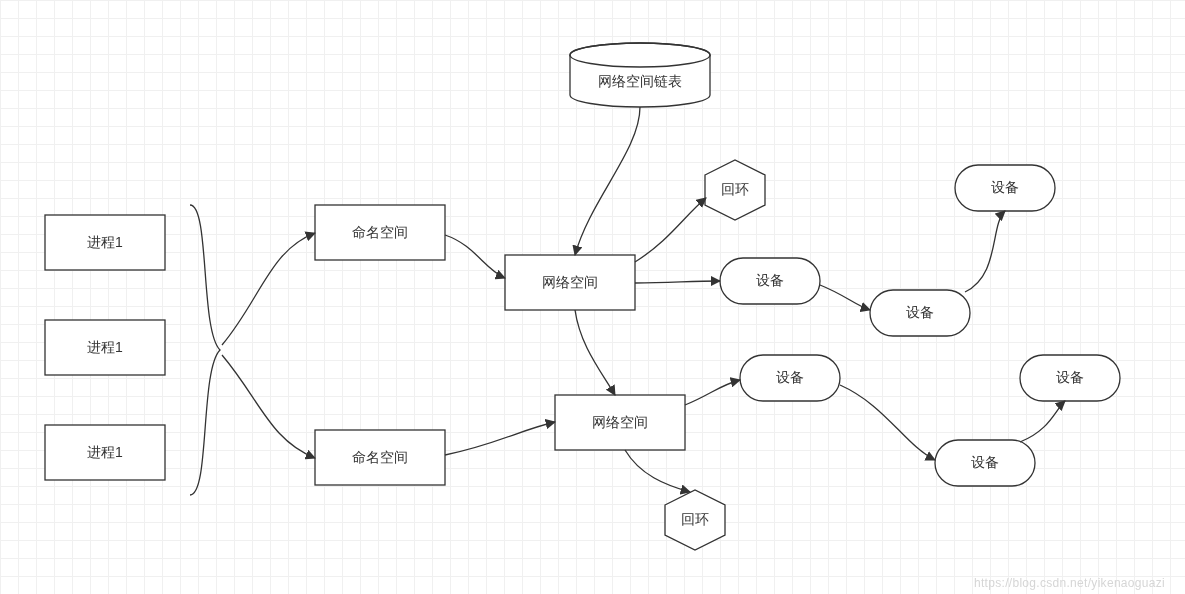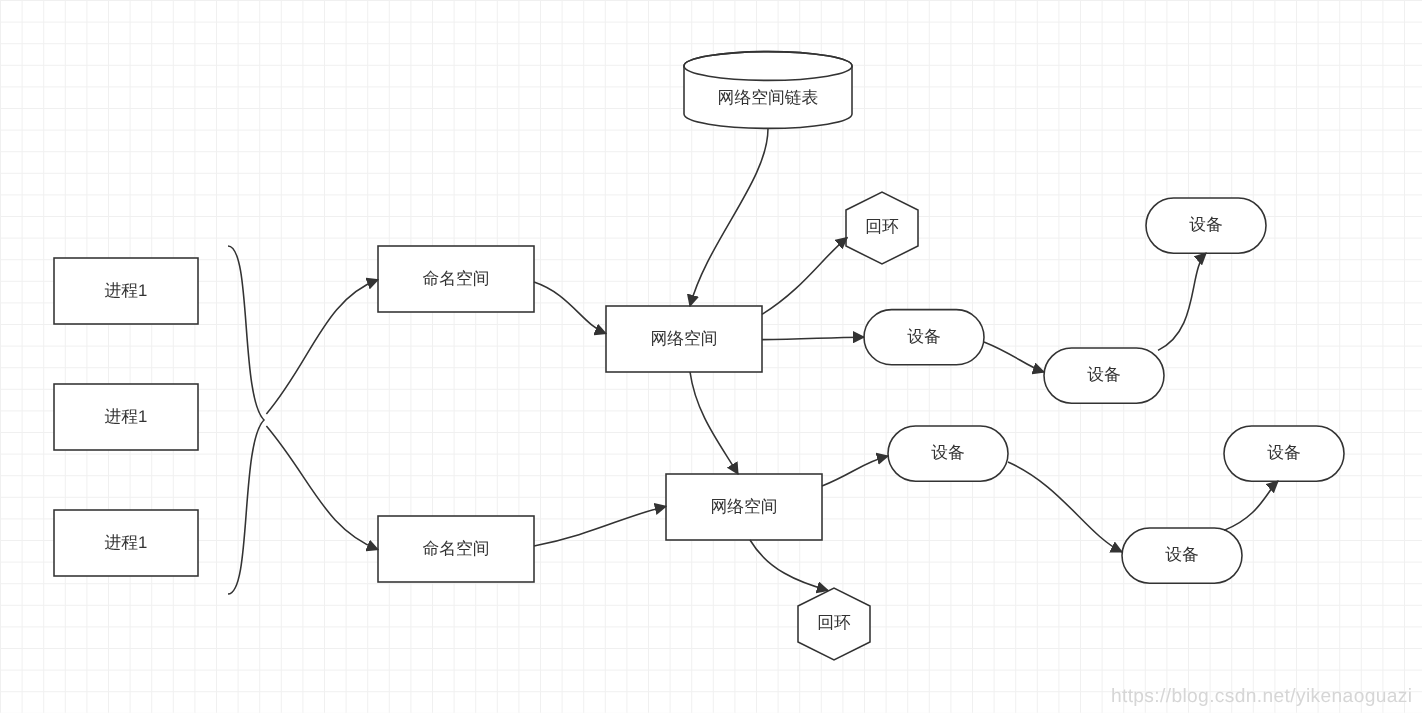--- a/index.html
+++ b/index.html
@@ -17,21 +17,21 @@
     linear-gradient(#f0f0f0 1px,transparent 1px),
     linear-gradient(90deg,#f0f0f0 1px,transparent 1px);
   background-size:18px 18px;
 }
 svg{position:absolute;inset:0}
 .node text{font-size:14px;fill:#333;text-anchor:middle;dominant-baseline:middle}
 .node-shape{fill:#fff;stroke:#333;stroke-width:1.3}
 .edge{fill:none;stroke:#333;stroke-width:1.3}
 .arrow{fill:#333}
 .brace{fill:none;stroke:#333;stroke-width:1.3}
-.wm{position:absolute;right:8px;bottom:4px;font-size:16px;color:#d6d6d6;letter-spacing:.3px}
+.wm{position:absolute;right:20px;bottom:4px;font-size:12px;color:#d6d6d6;letter-spacing:.3px}
 </style>
 </head>
 <body>
 
 <div class="grid"></div>
 
 <svg viewBox="0 0 1185 594">
   <defs>
     <marker id="ah" viewBox="0 0 10 10" refX="9" refY="5" markerWidth="8" markerHeight="8" orient="auto">
       <path d="M0 0 L10 5 L0 10 z" class="arrow"></path>

